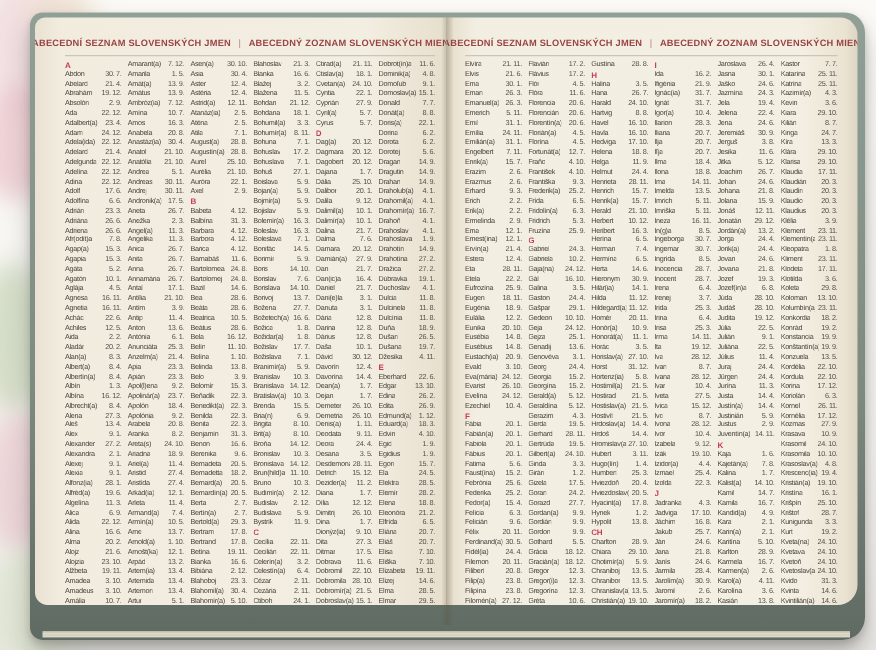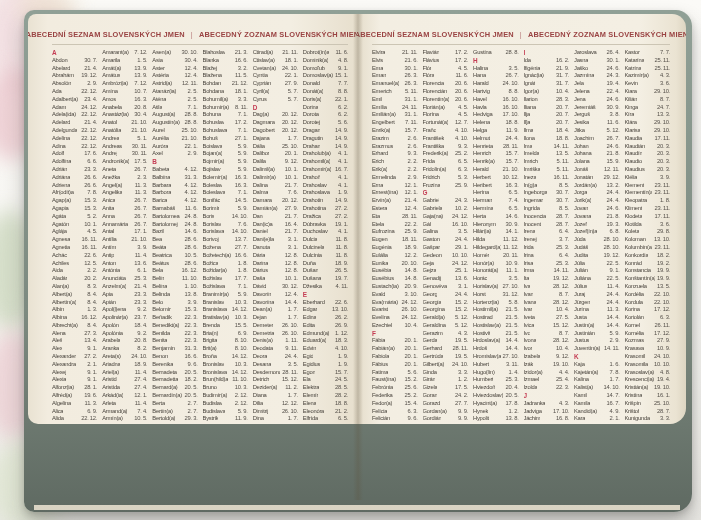--- a/index.html
+++ b/index.html
@@ -11,21 +11,21 @@
   .b2{left:-22px;top:70px;width:70px;height:90px;background:#e7b9c2;opacity:.6;}
   .b3{left:-20px;top:210px;width:60px;height:120px;background:#c4d2b4;opacity:.65;}
   .b4{left:-18px;top:330px;width:64px;height:110px;background:#e9c3ca;opacity:.6;}
   .b5{left:-14px;top:440px;width:80px;height:90px;background:#dce4cd;opacity:.7;}
   .b6{left:18px;top:-14px;width:60px;height:40px;background:#ece2c8;opacity:.5;}
   
   .cover{position:absolute;left:24px;top:10px;width:668px;height:502px;border-radius:10px 16px 18px 10px;
     background:linear-gradient(180deg,#90a096 0%,#7d8a80 60%,#5f6a62 100%);
     box-shadow:0 12px 20px rgba(60,60,55,.30), 0 3px 6px rgba(60,60,55,.2);}
   .book{position:absolute;left:28px;top:14px;width:658px;height:486px;display:flex;}
-  .page{position:relative;width:329px;height:410px;background:#f2ecdf;overflow:hidden;}
+  .page{position:relative;width:329px;height:470px;background:#f2ecdf;overflow:hidden;}
   .page.left{border-radius:8px 0 0 10px;
     background:linear-gradient(90deg,#e9e2d2 0%,#f2ecdf 6%,#f3eee2 80%,#e7dfcd 100%);}
   .page.right{border-radius:0 14px 16px 0;
     background:linear-gradient(90deg,#e5ddcb 0%,#f3eee2 7%,#f4efe3 86%,#eae3d2 97%,#ddd5c2 100%);}
   .gutter{position:absolute;left:325px;top:0;width:10px;height:486px;
     background:linear-gradient(90deg,rgba(92,80,58,0) 0%,rgba(92,80,58,.28) 50%,rgba(92,80,58,0) 100%);
     pointer-events:none;z-index:5;}
   .stack-b{position:absolute;left:34px;bottom:10px;width:646px;height:5px;
     background:repeating-linear-gradient(180deg,#f0e9da 0px,#ddd5c1 1px,#f0e9da 2px);opacity:.9;}
   

